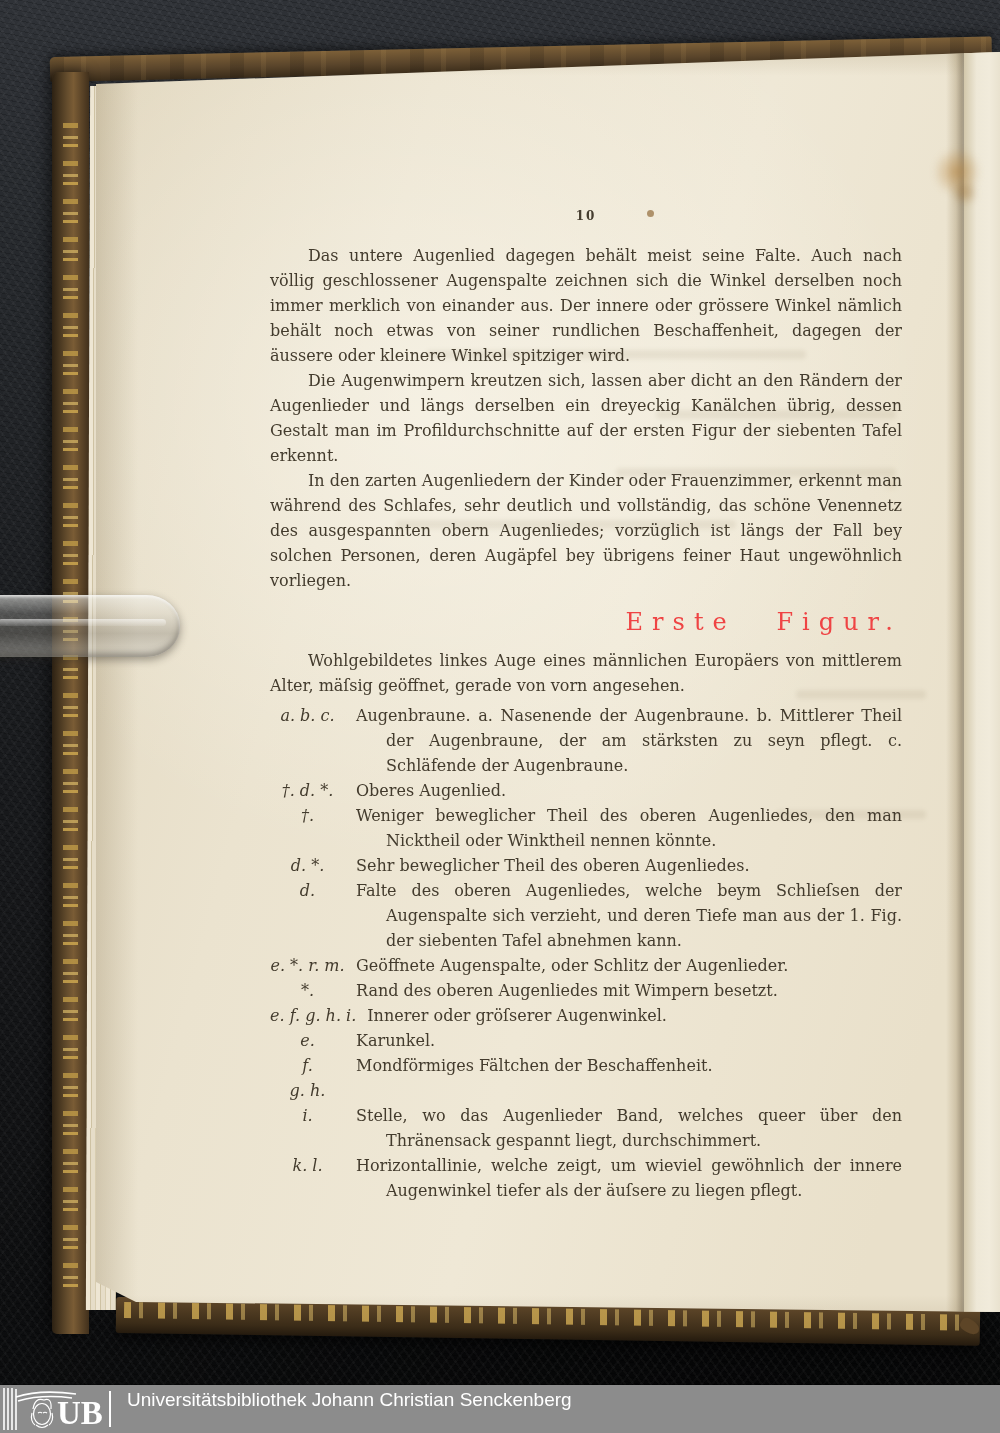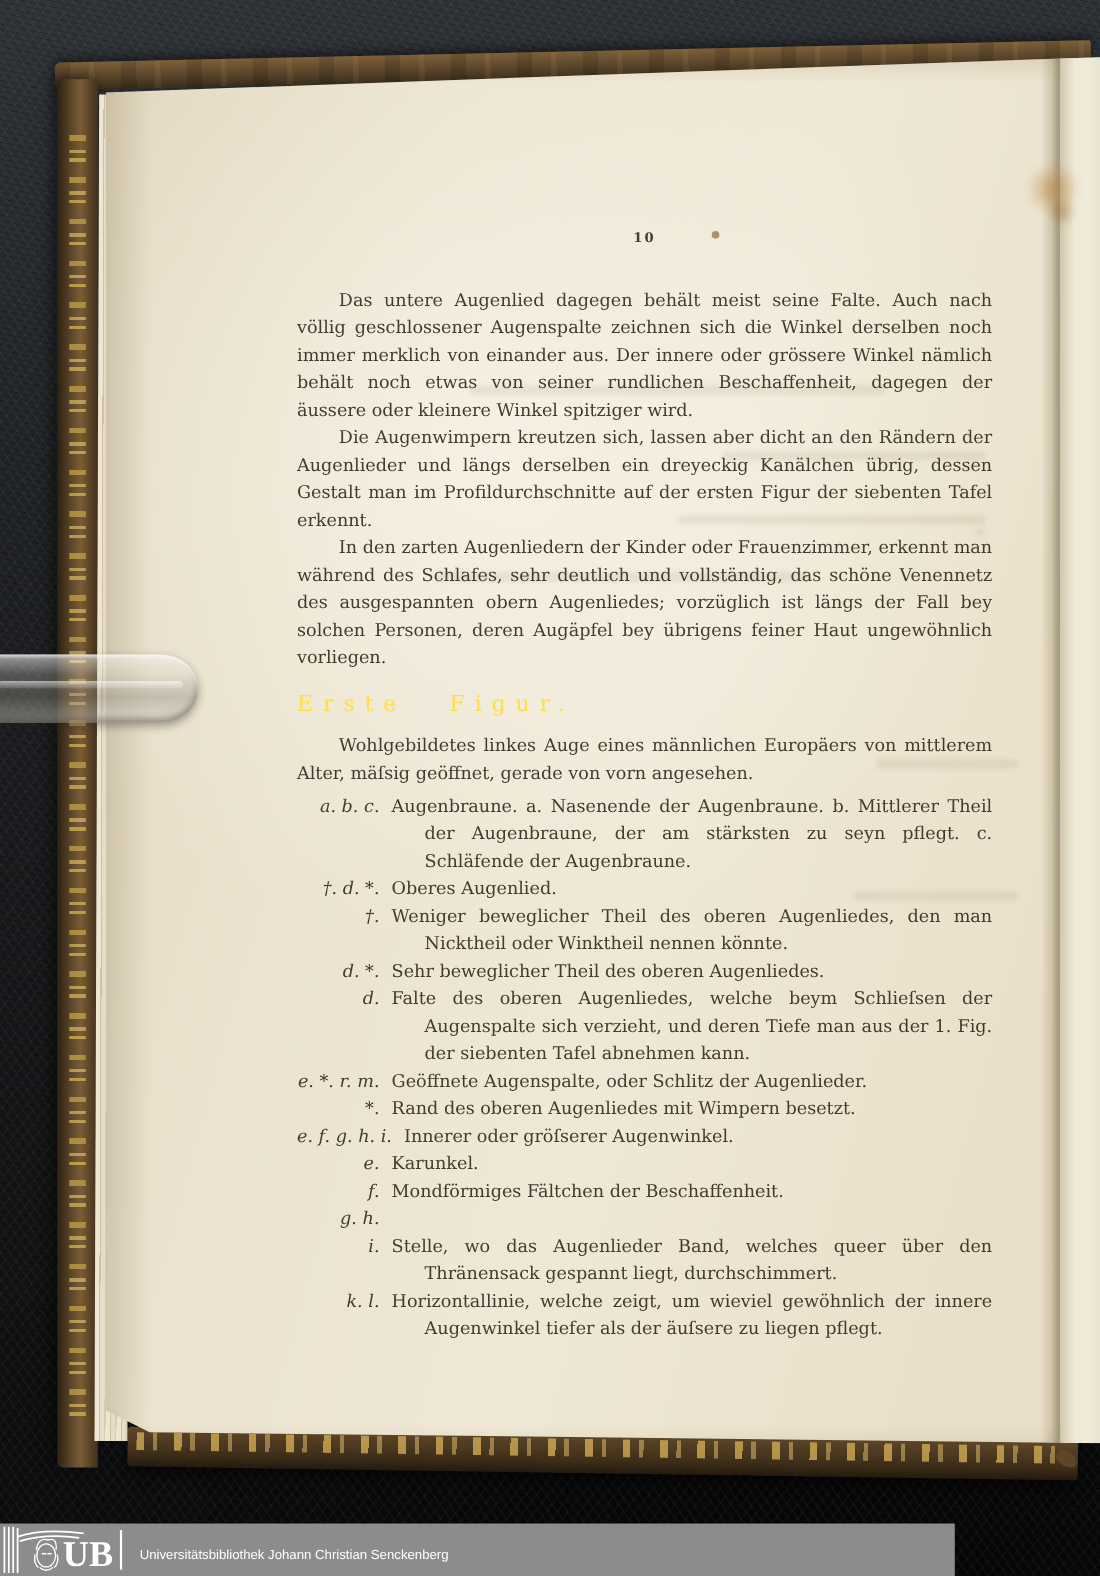--- a/index.html
+++ b/index.html
@@ -69,43 +69,43 @@
   #stain2{left:856px;top:130px;width:26px;height:26px;background:radial-gradient(circle, rgba(150,100,35,.45), rgba(150,100,35,0) 70%);}
   #stain3{left:551px;top:160px;width:7px;height:7px;filter:blur(.5px);background:rgba(130,85,30,.6);}
   #stain4{left:790px;top:430px;width:10px;height:8px;background:radial-gradient(circle, rgba(150,110,50,.35), transparent 70%);}
 
   .ghost{position:absolute;height:9px;border-radius:4px;background:#7a6a49;opacity:.10;filter:blur(2px);}
 
   
   #folio{left:270px;top:209px;width:632px;text-align:center;color:#453d2f;
     font-size:12px;letter-spacing:2px;font-weight:bold;}
   #text-col{left:270px;top:243px;width:632px;color:#433b2d;font-size:16px;line-height:25px;
-    text-align:justify;margin-top:17px;}
+    text-align:justify;}
   #text-col p{margin:0;text-indent:38px;}
-  h1.fig{margin:17px 0 13px;text-align:left;font-weight:normal;font-size:20px;
-    letter-spacing:9px;word-spacing:24px;text-indent:0;color:#fde047;}
+  h1.fig{margin:17px 0 13px;text-align:right;font-weight:normal;font-size:24px;
+    letter-spacing:9px;word-spacing:24px;text-indent:0;color:#ef4444;}
   .deflist{margin-top:5px;}
   .defrow{display:flex;}
-  .defrow .lbl{flex:0 0 75px;text-align:right;font-style:italic;padding-right:11px;white-space:nowrap;}
+  .defrow .lbl{flex:0 0 75px;text-align:center;font-style:italic;padding-right:11px;white-space:nowrap;}
   .defrow .txt{flex:1;padding-left:30px;text-indent:-30px;text-align:justify;}
 
   
   #rod{left:-8px;top:595px;width:188px;height:62px;
     border-radius:8px 34px 34px 8px / 8px 30px 30px 8px;
     background:linear-gradient(180deg, rgba(242,242,237,.60) 0%, rgba(205,202,194,.30) 30%,
                rgba(142,138,128,.42) 62%, rgba(214,211,203,.50) 100%);
     box-shadow:0 3px 8px rgba(40,35,28,.4), inset 0 2px 3px rgba(255,255,255,.65),
                inset 0 -4px 6px rgba(60,55,48,.45);}
   #rod .core{position:absolute;left:6px;right:14px;top:24px;height:7px;border-radius:4px;
     background:linear-gradient(180deg, rgba(255,255,255,.55), rgba(255,255,255,.1));}
 
   
-  #footer{left:0;top:1385px;width:868px;height:48px;background:#8c8c8c;
+  #footer{left:0;top:1385px;width:1000px;height:48px;background:#8c8c8c;
     box-shadow:0 -1px 0 rgba(0,0,0,.35);font-family:"Liberation Sans",sans-serif;color:#fff;}
-  #footer .lib-text{position:absolute;left:127px;top:18px;font-size:12px;line-height:20px;}
+  #footer .lib-text{position:absolute;left:127px;top:5px;font-size:19px;line-height:20px;}
   #ub-logo{position:absolute;left:2px;top:2px;}
   #ub-sep{position:absolute;left:109px;top:6px;width:2px;height:36px;background:#fff;}
 </style>
 </head>
 <body>
 
 <div id="leather" class="abs">
     <div class="grain"></div>
   </div>
 

